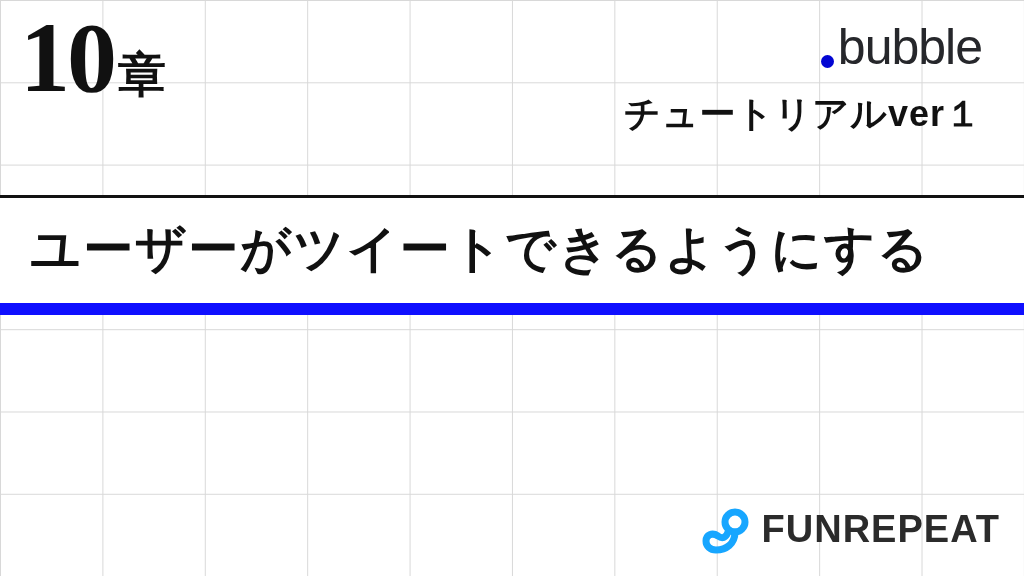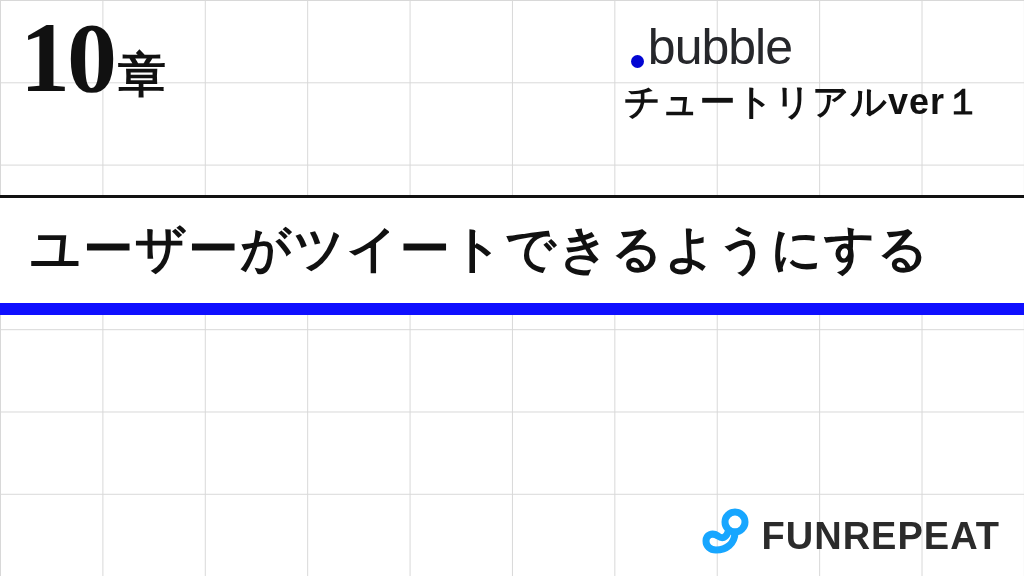--- a/index.html
+++ b/index.html
@@ -43,21 +43,20 @@
     .logo-block {
       position: absolute;
       top: 18px;
       right: 42px;
       text-align: right;
     }
     .bubble-logo {
       display: flex;
       align-items: center;
       justify-content: flex-end;
-      margin-right: 190px;
       text-align: center;
     }
     .bubble-dot {
       width: 13px;
       height: 13px;
       background: #0205d3;
       border-radius: 50%;
       margin-right: 4px;
       position: relative;
       top: 14px;
@@ -65,21 +64,21 @@
     .bubble-text {
       font-size: 50px;
       font-weight: 500;
       color: #26272b;
       letter-spacing: -1px;
     }
     .tutorial-version {
       font-size: 36px;
       font-weight: 600;
       color: #111;
-      margin-top: 2px;
+      margin-top: 14px;
       letter-spacing: 1px;
     }
     .title-band {
       position: absolute;
       top: 195px;
       left: 0;
       right: 0;
       background: #fff;
       border-top: 3px solid #111;
       border-bottom: 12px solid #0f0fff;
@@ -90,21 +89,21 @@
       font-weight: 700;
       color: #111;
       letter-spacing: 2px;
       white-space: nowrap;
     }
     .footer-logo {
       position: absolute;
       bottom: 18px;
       right: 24px;
       display: flex;
-      align-items: flex-end;
+      align-items: flex-start;
       gap: 10px;
     }
     .funrepeat-text {
       font-size: 38px;
       font-weight: 800;
       color: #2b2b2b;
       letter-spacing: 1px;
     }
     .funrepeat-icon svg {
       display: block;

